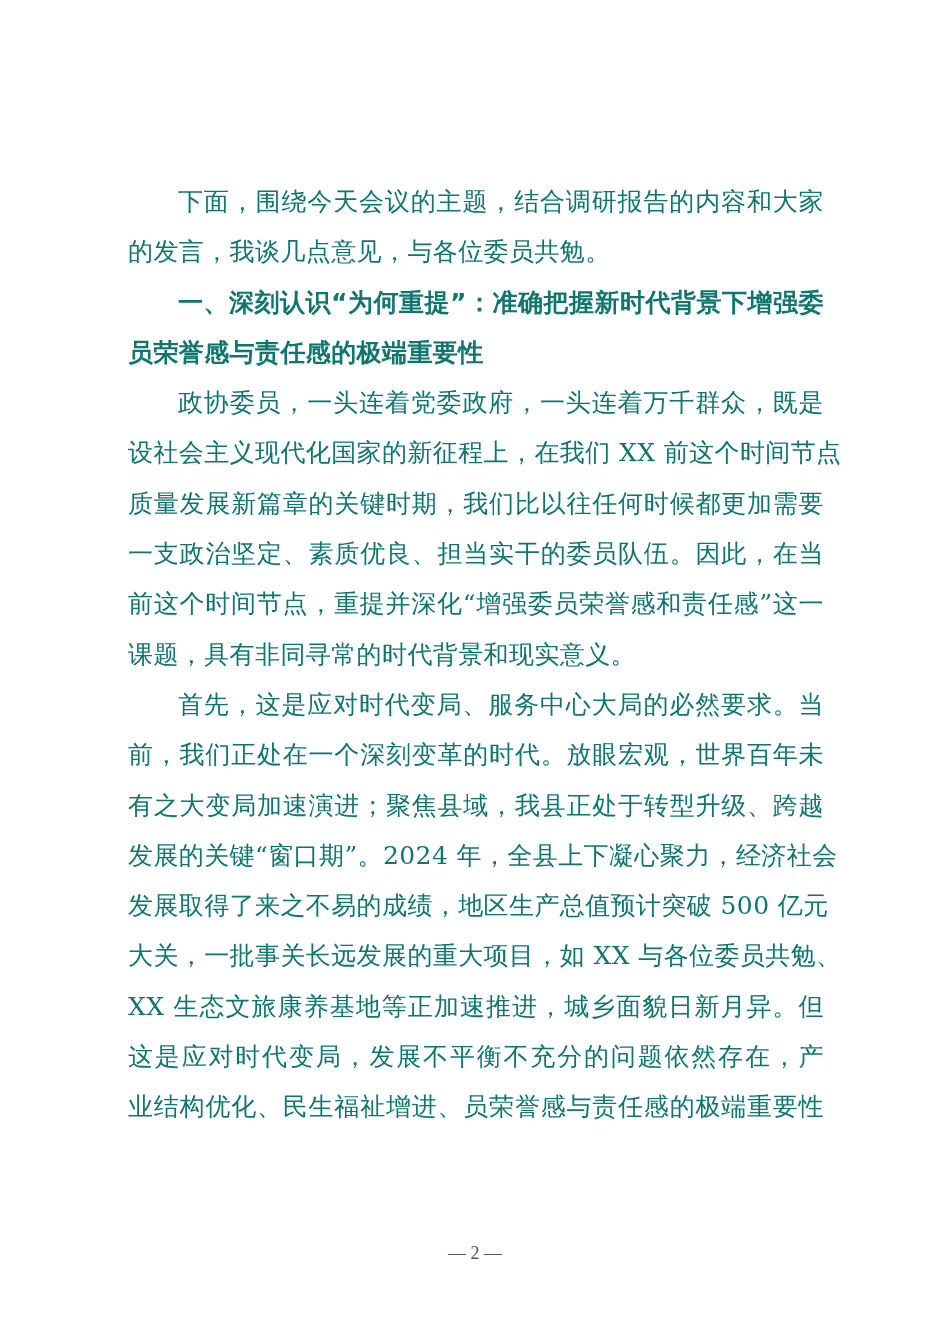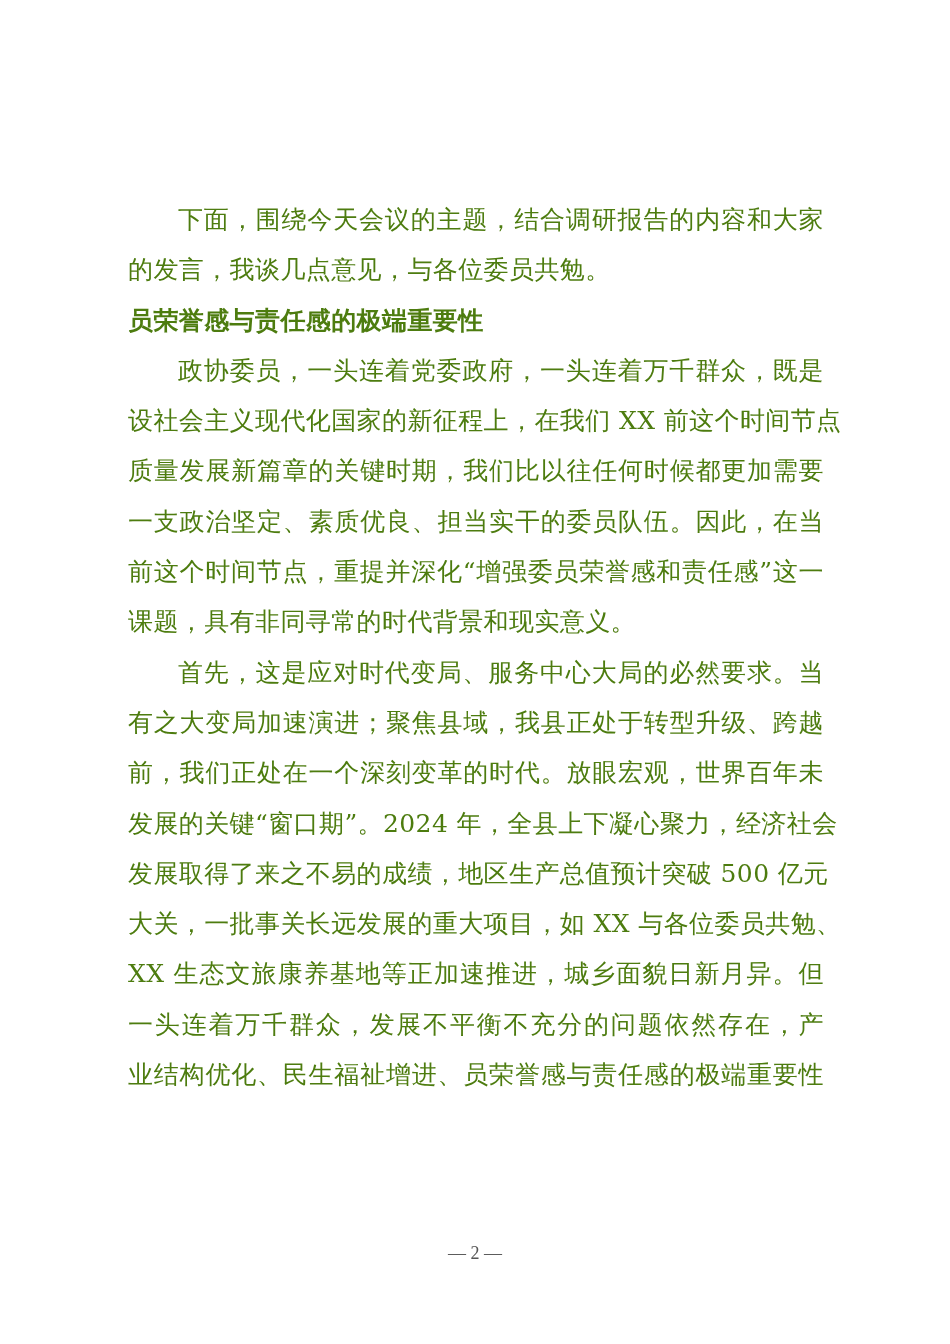--- a/index.html
+++ b/index.html
@@ -1,56 +1,57 @@
 <!DOCTYPE html>
 <html><head>
 <meta charset="utf-8">
 <style>
   html, body { margin: 0; padding: 0; background: #ffffff; }
   body { width: 950px; height: 1344px; position: relative; overflow: hidden; }
   .page {
-    position: absolute; left: 128px; top: 195px; width: 696px;
+    position: absolute; left: 128px; top: 177px; width: 696px;
     font-family: "DejaVu Serif", "Liberation Serif", serif;
-    font-size: 25px; line-height: 50.3px; color: #4d7c0f;
+    font-size: 25px; line-height: 50.3px; color: #0f766e;
     text-align: justify; text-justify: inter-character;
   }
   .para { margin: 0; text-indent: 2em; letter-spacing: 0.4px; }
   .heading { font-family: "DejaVu Sans", "Liberation Sans", sans-serif; font-weight: bold; }
   .line { display: block; white-space: nowrap; text-align-last: justify; }
   .line.last { text-align-last: left; }
   .footer {
     position: absolute; left: 0; width: 950px; top: 1243px; text-align: center;
     font-family: "Liberation Serif", "DejaVu Serif", serif; font-size: 18px; color: #555555;
   }
 </style>
 </head>
 <body>
 
 <div class="page">
   <p class="para">
     <span class="line">下面，围绕今天会议的主题，结合调研报告的内容和大家</span>
     <span class="line last" style="text-indent:0">的发言，我谈几点意见，与各位委员共勉。</span>
   </p>
   <p class="para heading">
+    <span class="line">一、深刻认识“为何重提”：准确把握新时代背景下增强委</span>
     <span class="line last" style="text-indent:0">员荣誉感与责任感的极端重要性</span>
   </p>
   <p class="para">
     <span class="line">政协委员，一头连着党委政府，一头连着万千群众，既是</span>
     <span class="line" style="text-indent:0">设社会主义现代化国家的新征程上，在我们 XX 前这个时间节点</span>
     <span class="line" style="text-indent:0">质量发展新篇章的关键时期，我们比以往任何时候都更加需要</span>
     <span class="line" style="text-indent:0">一支政治坚定、素质优良、担当实干的委员队伍。因此，在当</span>
     <span class="line" style="text-indent:0">前这个时间节点，重提并深化“增强委员荣誉感和责任感”这一</span>
     <span class="line last" style="text-indent:0">课题，具有非同寻常的时代背景和现实意义。</span>
   </p>
   <p class="para">
     <span class="line">首先，这是应对时代变局、服务中心大局的必然要求。当</span>
+    <span class="line" style="text-indent:0">前，我们正处在一个深刻变革的时代。放眼宏观，世界百年未</span>
     <span class="line" style="text-indent:0">有之大变局加速演进；聚焦县域，我县正处于转型升级、跨越</span>
-    <span class="line" style="text-indent:0">前，我们正处在一个深刻变革的时代。放眼宏观，世界百年未</span>
     <span class="line" style="text-indent:0">发展的关键“窗口期”。2024 年，全县上下凝心聚力，经济社会</span>
     <span class="line" style="text-indent:0">发展取得了来之不易的成绩，地区生产总值预计突破 500 亿元</span>
     <span class="line" style="text-indent:0">大关，一批事关长远发展的重大项目，如 XX 与各位委员共勉、</span>
     <span class="line" style="text-indent:0">XX 生态文旅康养基地等正加速推进，城乡面貌日新月异。但</span>
-    <span class="line" style="text-indent:0">一头连着万千群众，发展不平衡不充分的问题依然存在，产</span>
+    <span class="line" style="text-indent:0">这是应对时代变局，发展不平衡不充分的问题依然存在，产</span>
     <span class="line" style="text-indent:0">业结构优化、民生福祉增进、员荣誉感与责任感的极端重要性</span>
   </p>
 </div>
 
 <div class="footer">— 2 —</div>
 
 </body></html>

